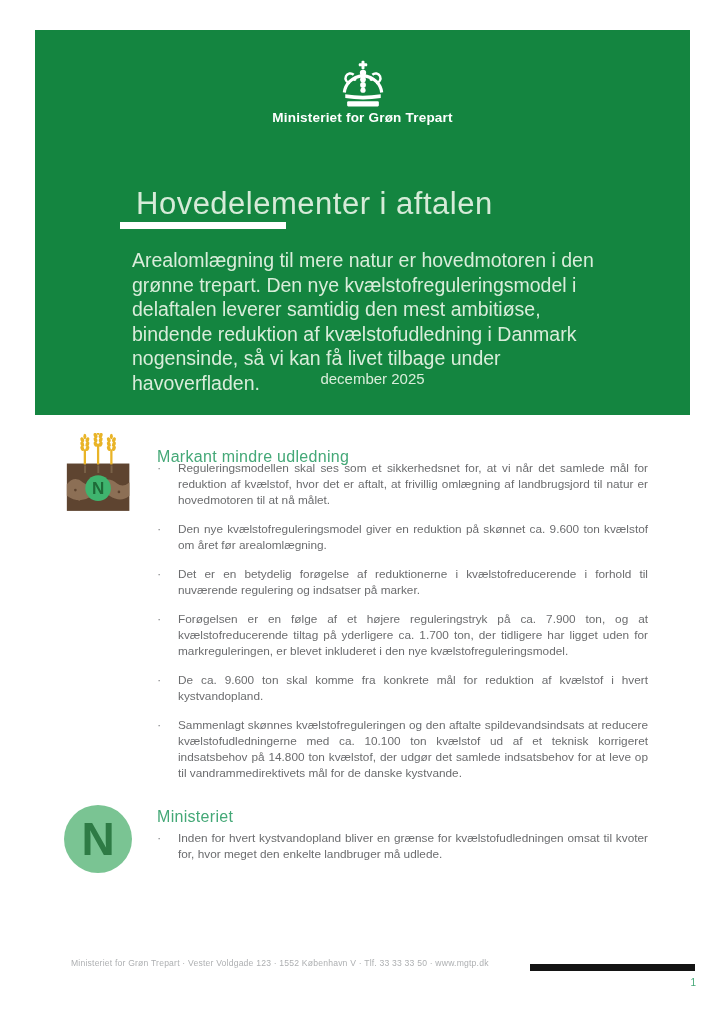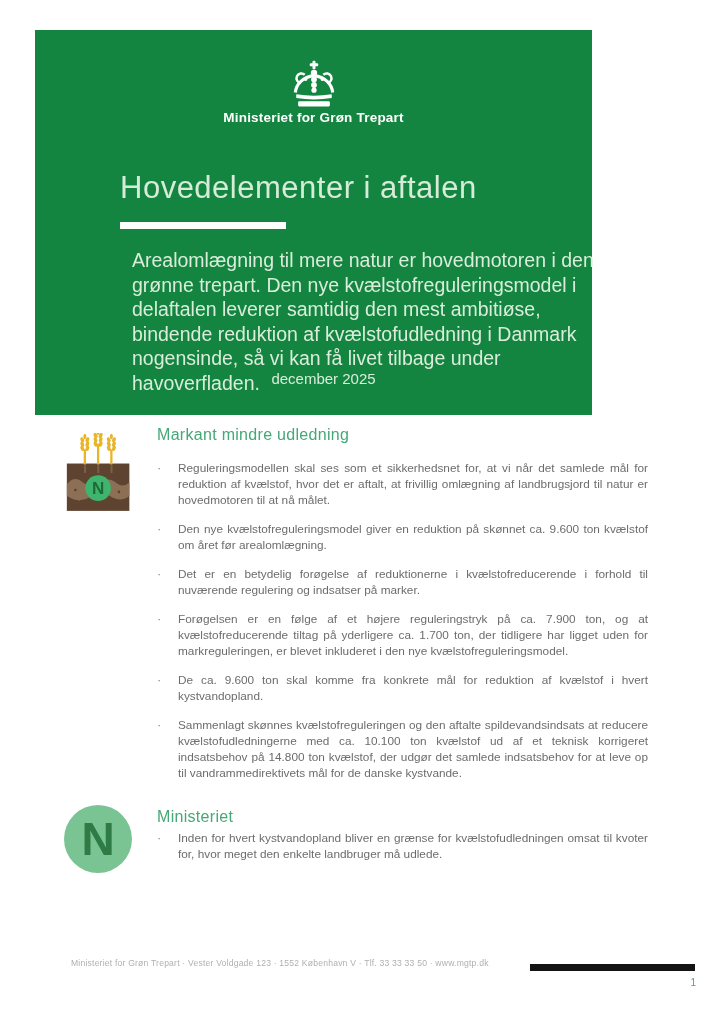--- a/index.html
+++ b/index.html
@@ -4,30 +4,30 @@
 <style>
   html,body { margin:0; padding:0; background:#e8e8e8; }
   * { box-sizing:border-box; }
   .page {
     position:relative; width:725px; height:1021px;
     margin:0 auto; background:#ffffff; overflow:hidden;
     font-family:"Liberation Sans", sans-serif;
   }
   
   .hero {
-    position:absolute; left:35px; top:30px; width:557px; height:385px;
+    position:absolute; left:35px; top:30px; width:655px; height:385px;
     background:#148540; color:#ffffff;
   }
   .crown { position:absolute; left:50%; top:30px; transform:translateX(-50%); }
   .ministry {
     position:absolute; left:0; right:0; top:80px; text-align:center;
     font-size:13.5px; font-weight:bold; color:#ffffff; letter-spacing:0.2px;
   }
   .hero-title {
-    position:absolute; left:85px; top:140px; margin:0;
+    position:absolute; left:85px; top:140px; margin:16px;
     font-size:31px; font-weight:300; color:#d6ebd8; letter-spacing:0.5px;
   }
   .title-underline {
     position:absolute; left:85px; top:192px; width:166px; height:7px;
     background:#ffffff;
   }
   .hero-intro {
     position:absolute; left:85px; top:206px; width:468px; margin:12px;
     font-size:19.5px; line-height:24.5px; font-weight:300; color:#d9edda;
   }
@@ -35,21 +35,21 @@
     position:absolute; left:0; right:0; top:340px; text-align:center;
     font-size:15px; font-weight:300; color:#d9edda;padding-left:20px;
   }
   
   .section-icon-1 { position:absolute; left:64px; top:433px; }
   .section-icon-2 { position:absolute; left:62px; top:803px; }
   .section-heading {
     position:absolute; left:157px; margin:0;
     font-size:16px; font-weight:400; color:#44a877; letter-spacing:0.3px;
   }
-  #heading-1 { top:426px;text-align:center; }
+  #heading-1 { top:448px;text-align:center; }
   #heading-2 { top:808px; }
   .bullets { position:absolute; left:157px; width:491px; }
   #bullets-1 { top:460px; }
   #bullets-2 { top:830px; }
   .bullet { display:flex; margin-bottom:13px; }
   .bullet .dot {
     flex:0 0 21px; color:#8a8b8d; font-size:13px; line-height:15.4px;
   }
   .bullet .btxt {
     flex:1; color:#6b6c6e; font-size:11.8px; line-height:16px;

